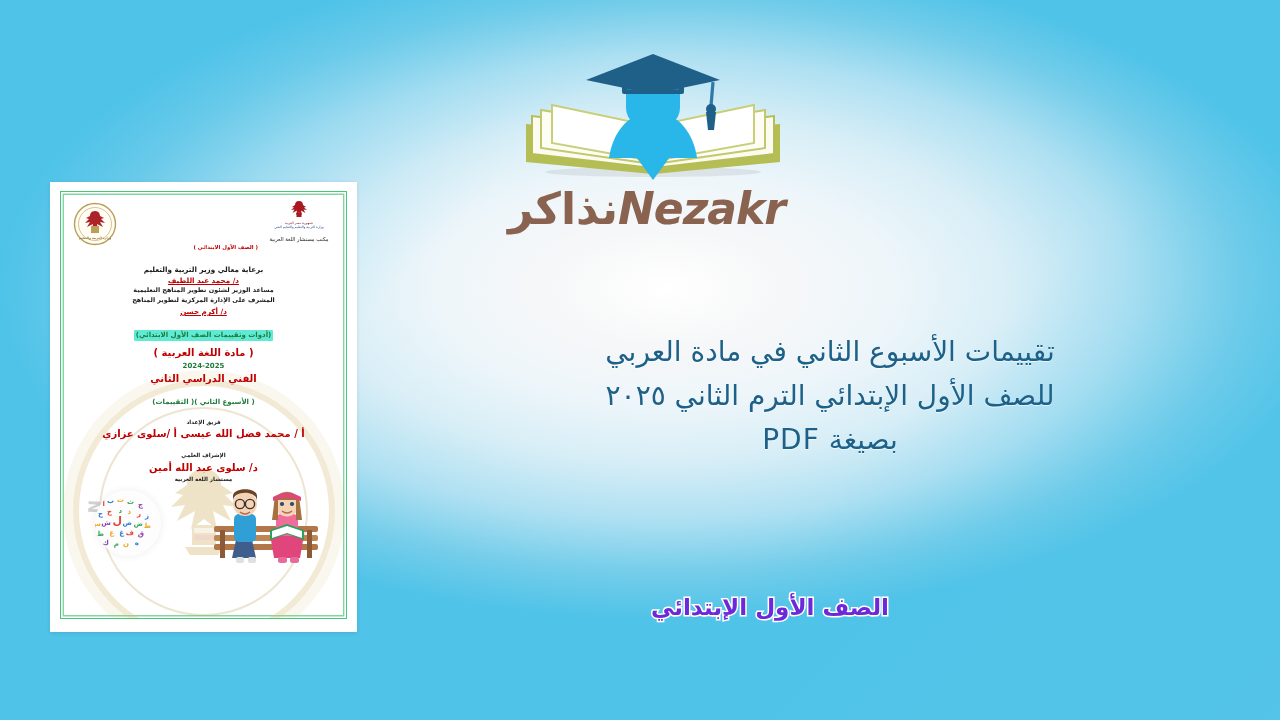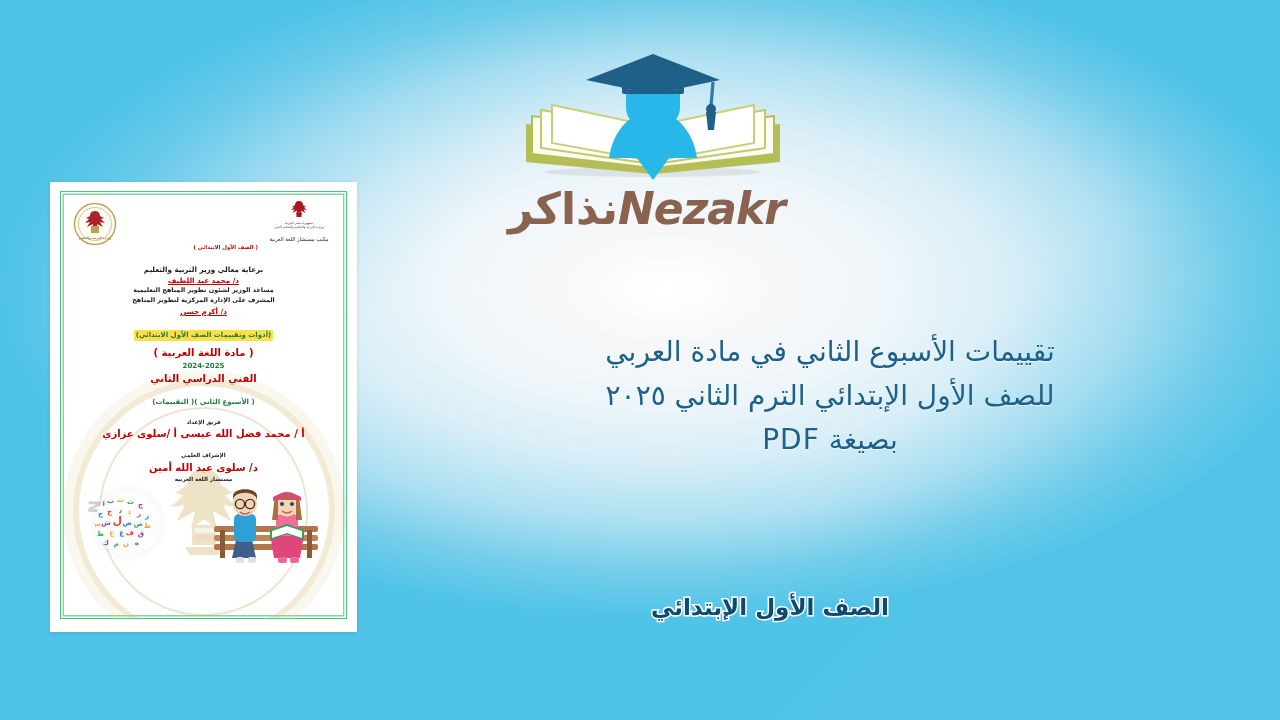--- a/index.html
+++ b/index.html
@@ -82,21 +82,21 @@
     position:absolute;right:88px;top:52px;font-size:5.4px;color:#c00000;
     font-weight:bold;
   }
   #doc-body{position:absolute;left:0;right:0;top:72px;text-align:center;}
   #doc-body div{line-height:1.55;}
   .l-blk{font-size:7.2px;color:#1a1a1a;font-weight:bold;}
   .l-red{font-size:7.2px;color:#c00000;font-weight:bold;text-decoration:underline;}
   .l-red-nu{font-size:10px;color:#c00000;font-weight:bold;}
   .l-sm{font-size:6.4px;color:#1a1a1a;font-weight:bold;}
   .l-grn{font-size:7px;color:#1f7a3c;font-weight:bold;}
-  .l-hl{background:#fde047;display:inline-block;padding:0 2px;border-radius:1px;}
+  .l-hl{background:#5eead4;display:inline-block;padding:0 2px;border-radius:1px;}
   .l-tiny{font-size:5.6px;color:#1a1a1a;font-weight:bold;}
 
   
   #alpha-circle{
     position:absolute;left:34px;bottom:62px;width:66px;height:66px;
     border-radius:50%;background:#fdfdfd;
     box-shadow:0 0 8px rgba(0,0,0,.07);overflow:hidden;
   }
   #kids{position:absolute;right:22px;bottom:52px;width:116px;height:92px;}
 
@@ -105,21 +105,21 @@
     position:absolute;right:100px;top:330px;width:700px;
     text-align:center;color:#1d6189;
     font-size:28px;line-height:1.58;font-weight:400;
     text-shadow:0 1px 0 rgba(255,255,255,.6);
   }
   #headline .hl{display:block;}
   #headline .hl3{letter-spacing:1px;}
 
   #subhead{
     position:absolute;right:230px;top:590px;width:560px;
-    text-align:center;color:#0c4a6e;
+    text-align:center;color:#6d28d9;
     font-size:23px;line-height:1.5;font-weight:bold;
     -webkit-text-stroke:3px #ffffff;paint-order:stroke fill;
   }
   #subhead .sl{display:block;}
 </style>
 </head>
 <body>
 
 <div id="bg"></div>
 <div id="bg-tint"></div>

